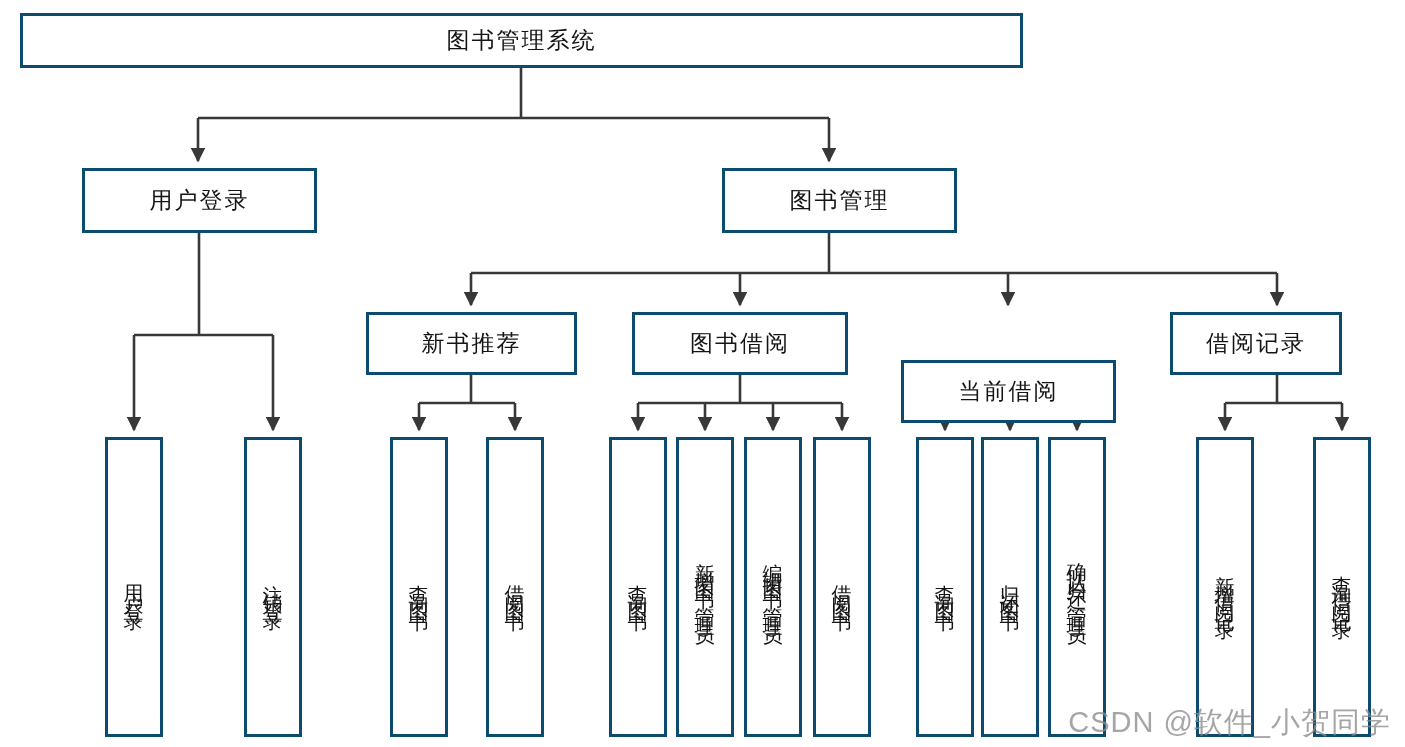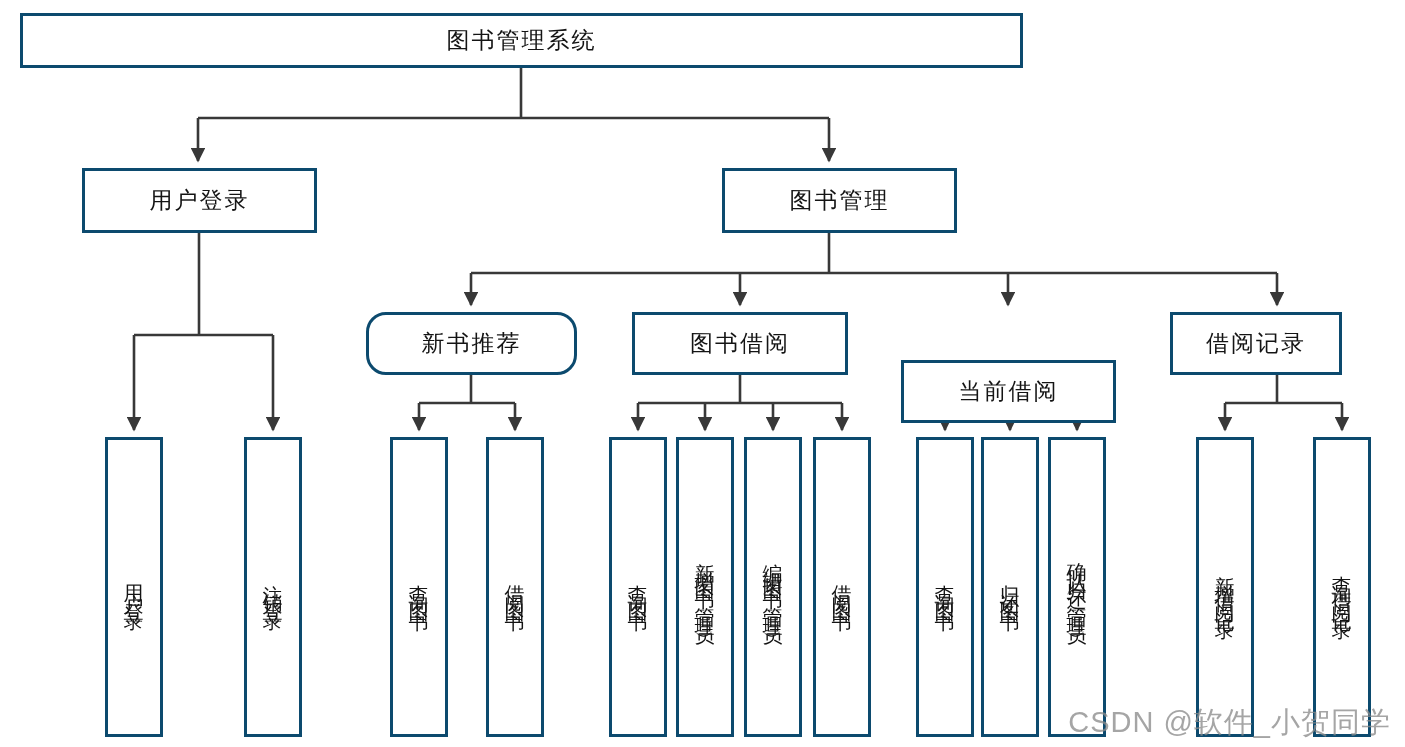--- a/index.html
+++ b/index.html
@@ -48,21 +48,21 @@
     text-orientation: mixed;
     font-size: 20px;
     line-height: 1;
     letter-spacing: 9px;
     white-space: nowrap;
   }
   
   .n-root       { left: 20px;   top: 13px;  width: 1003px; height: 55px; }
   .n-userlogin  { left: 82px;   top: 168px; width: 235px;  height: 65px; }
   .n-bookmgmt   { left: 712px;  top: 168px; width: 235px;  height: 65px; margin-left: 10px; }
-  .n-newbook    { left: 366px;  top: 312px; width: 211px;  height: 63px; border-radius: 20px; }
+  .n-newbook    { left: 366px;  top: 312px; width: 211px;  height: 63px; }
   .n-bookborrow { left: 632px;  top: 312px; width: 216px;  height: 63px; text-align: right; }
   .n-curborrow  { left: 901px;  top: 312px; width: 215px;  height: 63px; margin-top: 48px; }
   .n-records    { left: 1170px; top: 312px; width: 172px;  height: 63px; }
   .leaf { top: 437px; width: 58px; height: 300px; }
   .n-userlogin-leaf { left: 105px;  }
   .n-logout-leaf    { left: 244px;  }
   .n-nb-query       { left: 390px;  }
   .n-nb-borrow      { left: 486px;  }
   .n-bb-query       { left: 609px;  }
   .n-bb-add         { left: 676px;  }

